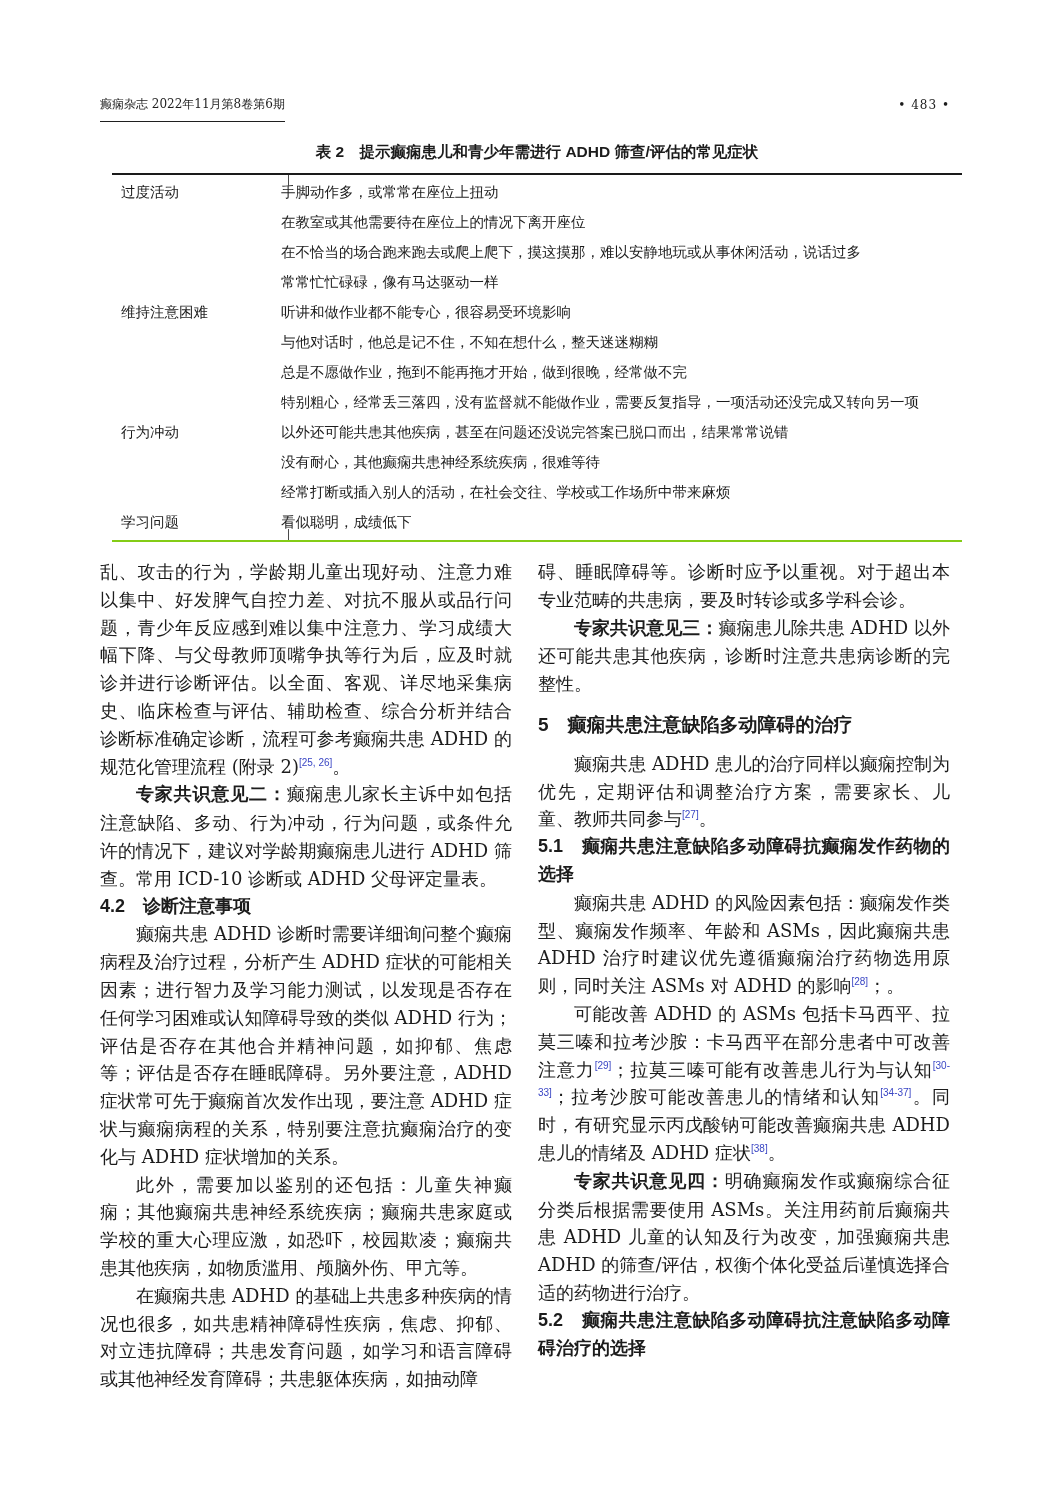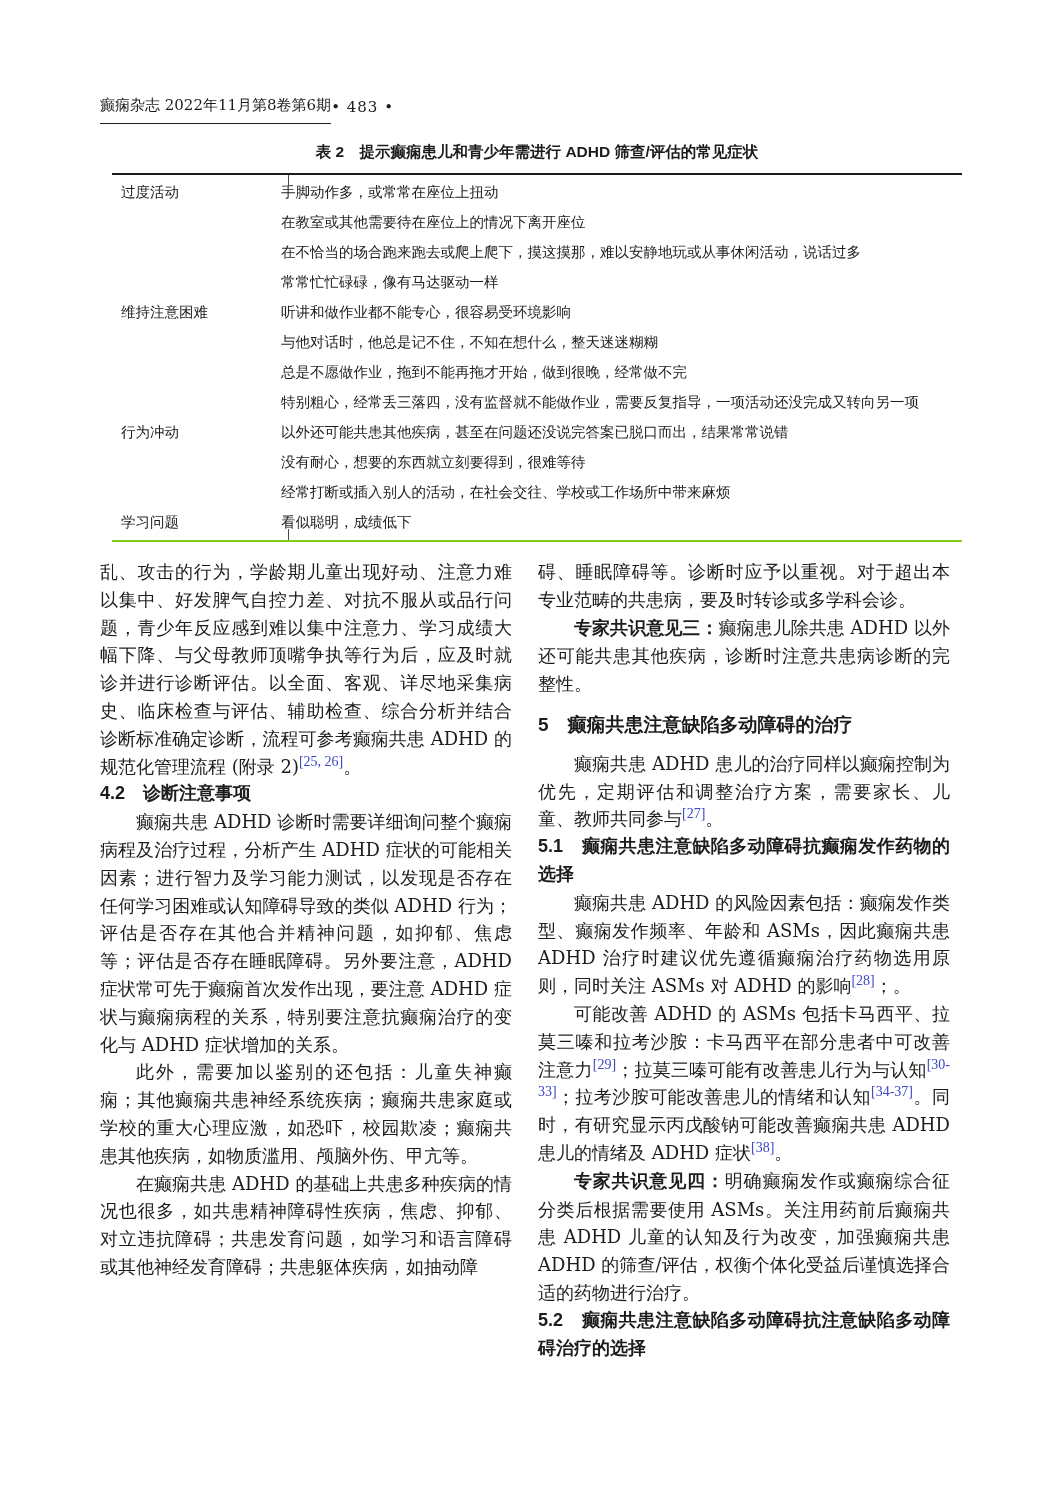--- a/index.html
+++ b/index.html
@@ -5,22 +5,22 @@
   html,body { margin:0; padding:0; background:#e8e8e8; }
   .page {
     position:relative; width:1050px; height:1485px; margin:0 auto;
     background:#ffffff; color:#1c1c1c; overflow:hidden;
     font-family:"DejaVu Serif","Liberation Serif",serif;
   }
 
   
   .header {
     position:absolute; left:100px; right:100px; top:96px;
-    display:flex; justify-content:flex-start; align-items:flex-start;
-    font-size:15px;
+    display:flex; justify-content:space-between; align-items:flex-start;
+    font-size:12px;
   }
   .journal { padding-bottom:8px; border-bottom:1.5px solid #1f1f1f; }
   .pageno { padding-top:2px; letter-spacing:1px; }
 
   
   .table-section { position:absolute; left:112px; top:142px; width:850px; }
   .table-title {
     text-align:center; font-weight:700; font-size:15.5px;
     font-family:"Liberation Sans","DejaVu Sans",sans-serif;
     margin:0 0 10px 0;
@@ -47,22 +47,22 @@
   .blk.para { text-indent:2em; }
   .blk.cont { text-indent:0; }
   .blk.h-sub, .blk.h-section, .seg-h, .seg-b {
     font-weight:700;
     font-family:"Liberation Sans","DejaVu Sans",sans-serif;
   }
   .blk.h-sub { text-indent:0; }
   .blk.h-section { font-size:19px; margin:13px 0 11px 0; text-indent:0; text-align:left; }
   .seg-kai { font-style:italic; }
   .seg-sup {
-    font-size:14px; vertical-align:super; line-height:0;
-    letter-spacing:0; font-family:Liberation Serif, serif;
+    font-size:10px; vertical-align:super; line-height:0;
+    letter-spacing:0; font-family:Liberation Sans, sans-serif;
   }
 </style>
 </head>
 <body>
 
 <div class="page">
 
   <div class="header">
     <span class="journal">癫痫杂志 2022年11月第8卷第6期</span>
     <span class="pageno">• 483 •</span>
@@ -88,36 +88,37 @@
             <div class="item-line">听讲和做作业都不能专心，很容易受环境影响</div>
             <div class="item-line">与他对话时，他总是记不住，不知在想什么，整天迷迷糊糊</div>
             <div class="item-line">总是不愿做作业，拖到不能再拖才开始，做到很晚，经常做不完</div>
             <div class="item-line">特别粗心，经常丢三落四，没有监督就不能做作业，需要反复指导，一项活动还没完成又转向另一项</div>
           </div>
         </div>
         <div class="table-row">
           <div class="cell-category">行为冲动</div>
           <div class="cell-items">
             <div class="item-line">以外还可能共患其他疾病，甚至在问题还没说完答案已脱口而出，结果常常说错</div>
-            <div class="item-line">没有耐心，想要的东西就立刻要得到，很难等待</div>
+            <div class="item-line">没有耐心，其他癫痫共患神经系统疾病，很难等待</div>
             <div class="item-line">经常打断或插入别人的活动，在社会交往、学校或工作场所中带来麻烦</div>
           </div>
         </div>
         <div class="table-row">
           <div class="cell-category">学习问题</div>
           <div class="cell-items">
             <div class="item-line">看似聪明，成绩低下</div>
           </div>
         </div>
       </div>
   </div>
 
   <div class="columns">
     <div class="col">
         <div class="blk cont"><span class="seg">乱、攻击的行为，学龄期儿童出现好动、注意力难以集中、好发脾气自控力差、对抗不服从或品行问题，青少年反应感到难以集中注意力、学习成绩大幅下降、与父母教师顶嘴争执等行为后，应及时就诊并进行诊断评估。以全面、客观、详尽地采集病史、临床检查与评估、辅助检查、综合分析并结合诊断标准确定诊断，流程可参考癫痫共患 ADHD 的规范化管理流程 (附录 2)</span><span class="seg-sup" style="color: rgb(58, 70, 196);">[25, 26]</span><span class="seg">。</span></div>
+        <div class="blk para"><span class="seg-b">专家共识意见二：</span><span class="seg">癫痫患儿家长主诉中如包括注意缺陷、多动、行为冲动，行为问题，或条件允许的情况下，建议对学龄期癫痫患儿进行 ADHD 筛查。常用 ICD-10 诊断或 ADHD 父母评定量表。</span></div>
         <div class="blk h-sub"><span class="seg">4.2　诊断注意事项</span></div>
         <div class="blk para"><span class="seg">癫痫共患 ADHD 诊断时需要详细询问整个癫痫病程及治疗过程，分析产生 ADHD 症状的可能相关因素；进行智力及学习能力测试，以发现是否存在任何学习困难或认知障碍导致的类似 ADHD 行为；评估是否存在其他合并精神问题，如抑郁、焦虑等；评估是否存在睡眠障碍。另外要注意，ADHD 症状常可先于癫痫首次发作出现，要注意 ADHD 症状与癫痫病程的关系，特别要注意抗癫痫治疗的变化与 ADHD 症状增加的关系。</span></div>
         <div class="blk para"><span class="seg">此外，需要加以鉴别的还包括：儿童失神癫痫；其他癫痫共患神经系统疾病；癫痫共患家庭或学校的重大心理应激，如恐吓，校园欺凌；癫痫共患其他疾病，如物质滥用、颅脑外伤、甲亢等。</span></div>
         <div class="blk para"><span class="seg">在癫痫共患 ADHD 的基础上共患多种疾病的情况也很多，如共患精神障碍性疾病，焦虑、抑郁、对立违抗障碍；共患发育问题，如学习和语言障碍或其他神经发育障碍；共患躯体疾病，如抽动障</span></div>
       </div>
     <div class="col">
         <div class="blk cont"><span class="seg">碍、睡眠障碍等。诊断时应予以重视。对于超出本专业范畴的共患病，要及时转诊或多学科会诊。</span></div>
         <div class="blk para"><span class="seg-b">专家共识意见三：</span><span class="seg">癫痫患儿除共患 ADHD 以外还可能共患其他疾病，诊断时注意共患病诊断的完整性。</span></div>
         <div class="blk h-section"><span class="seg">5　癫痫共患注意缺陷多动障碍的治疗</span></div>
         <div class="blk para"><span class="seg">癫痫共患 ADHD 患儿的治疗同样以癫痫控制为优先，定期评估和调整治疗方案，需要家长、儿童、教师共同参与</span><span class="seg-sup" style="color: rgb(58, 70, 196);">[27]</span><span class="seg">。</span></div>

